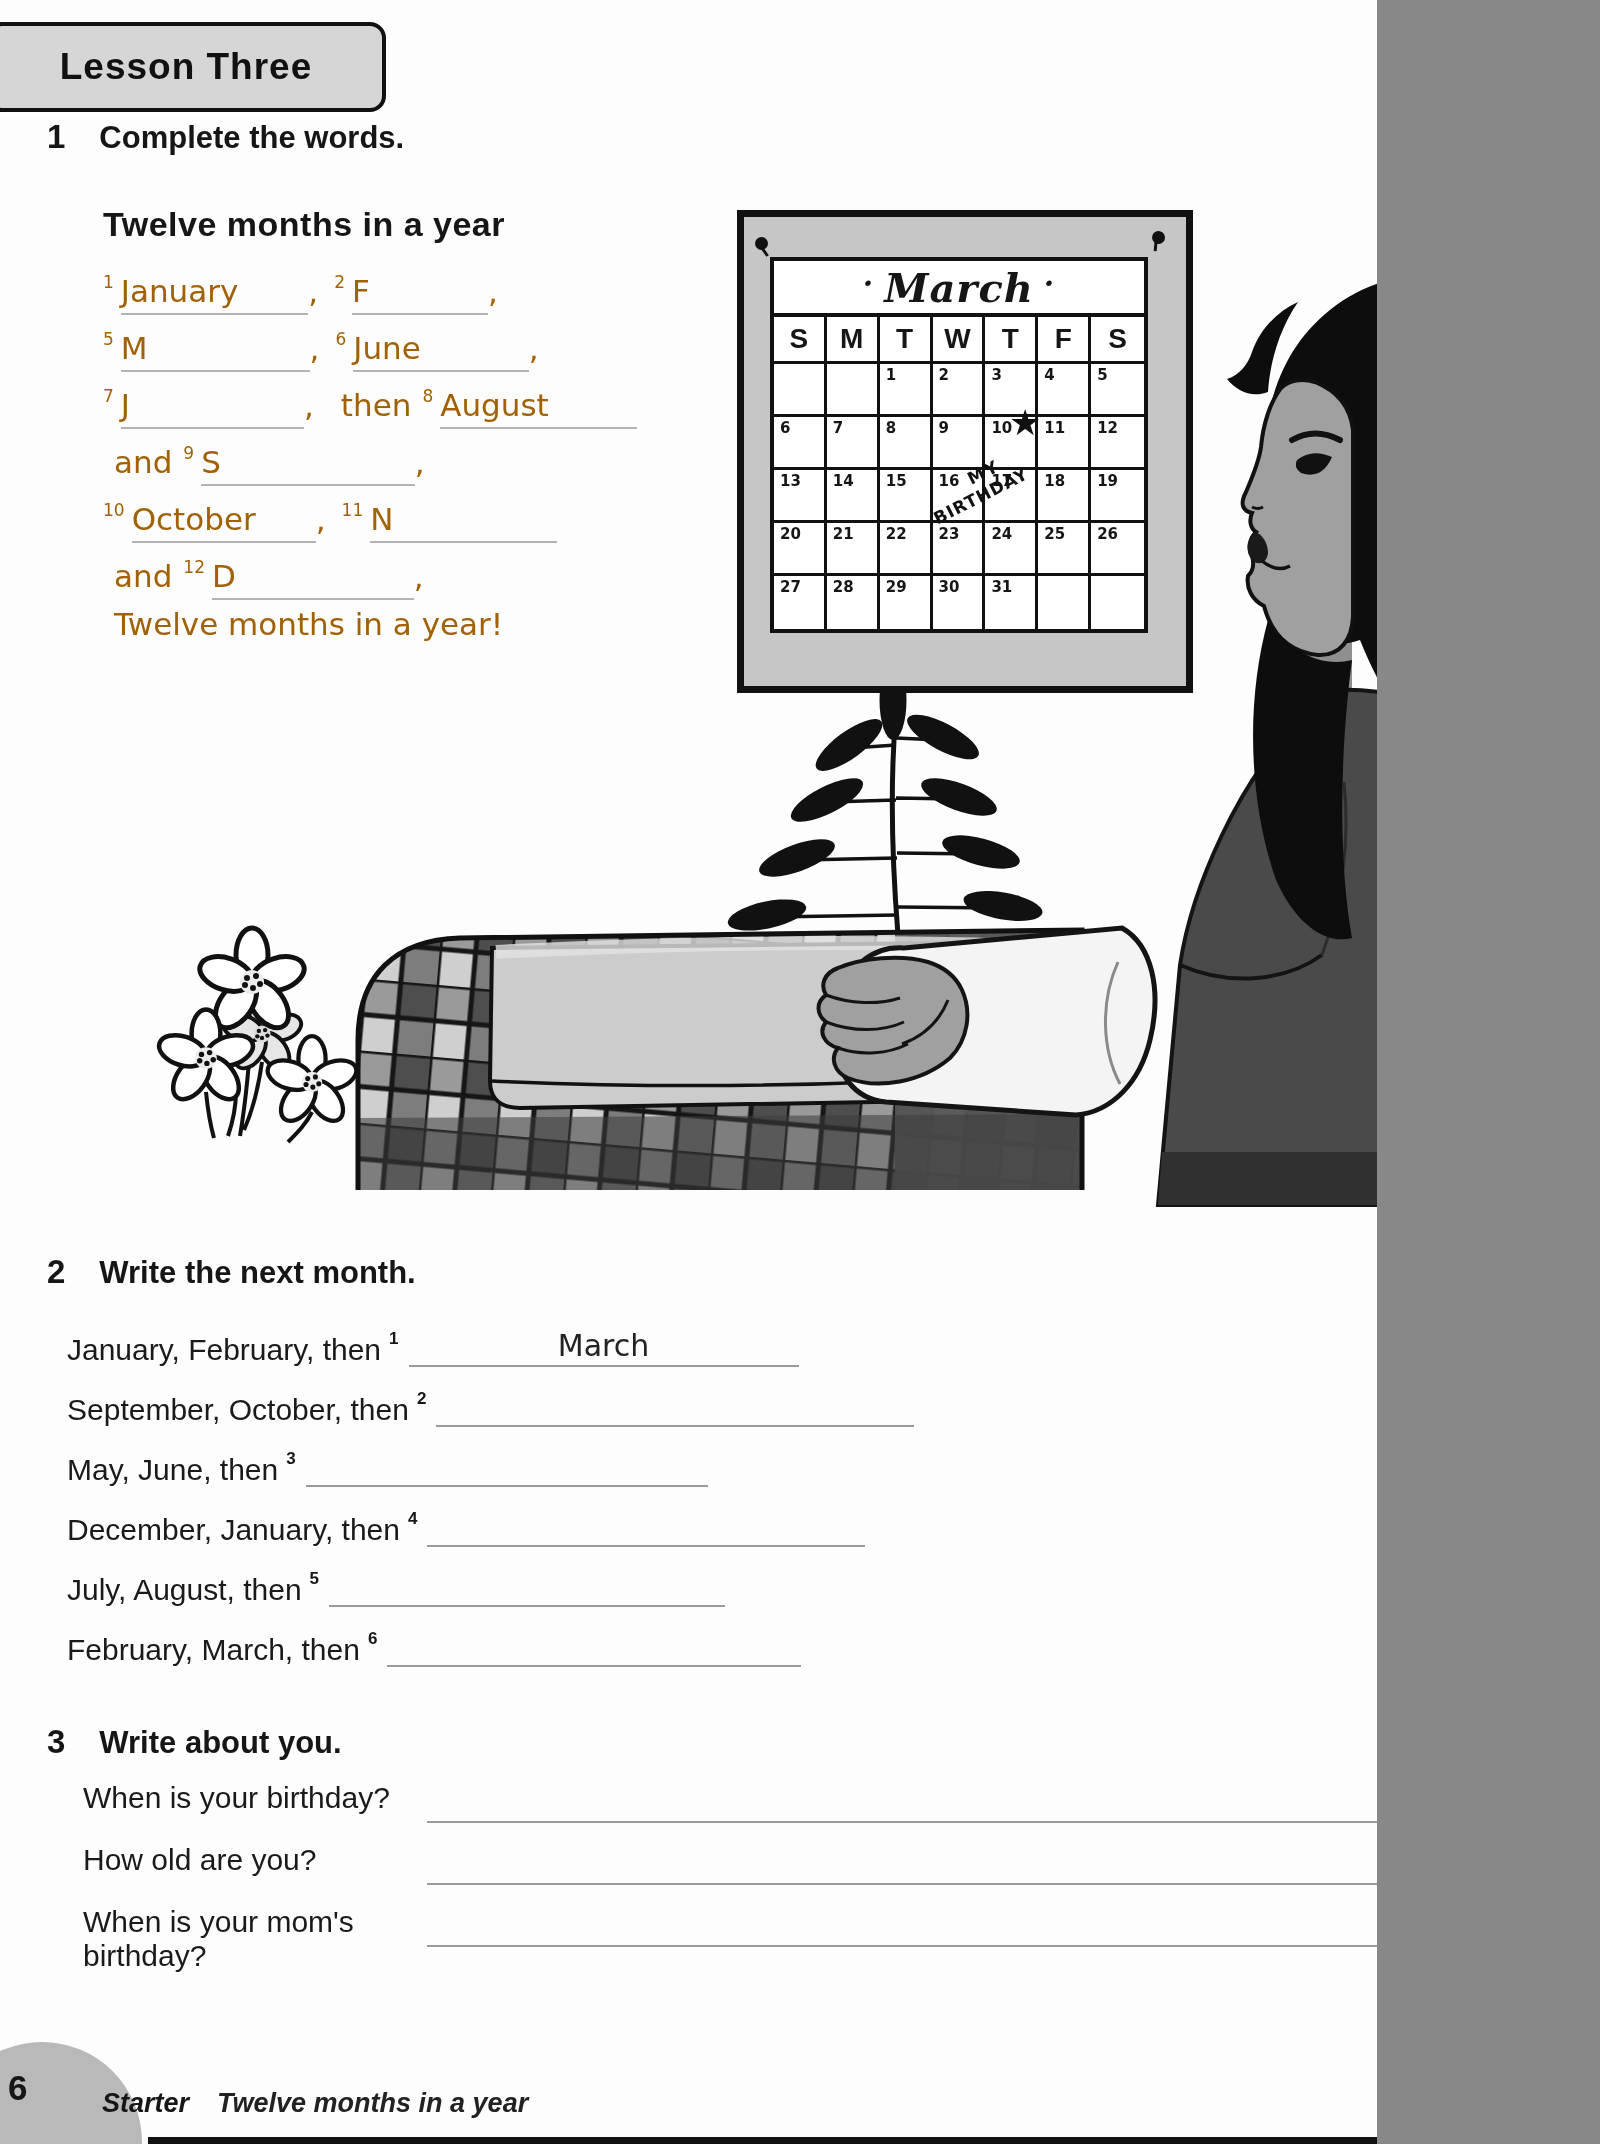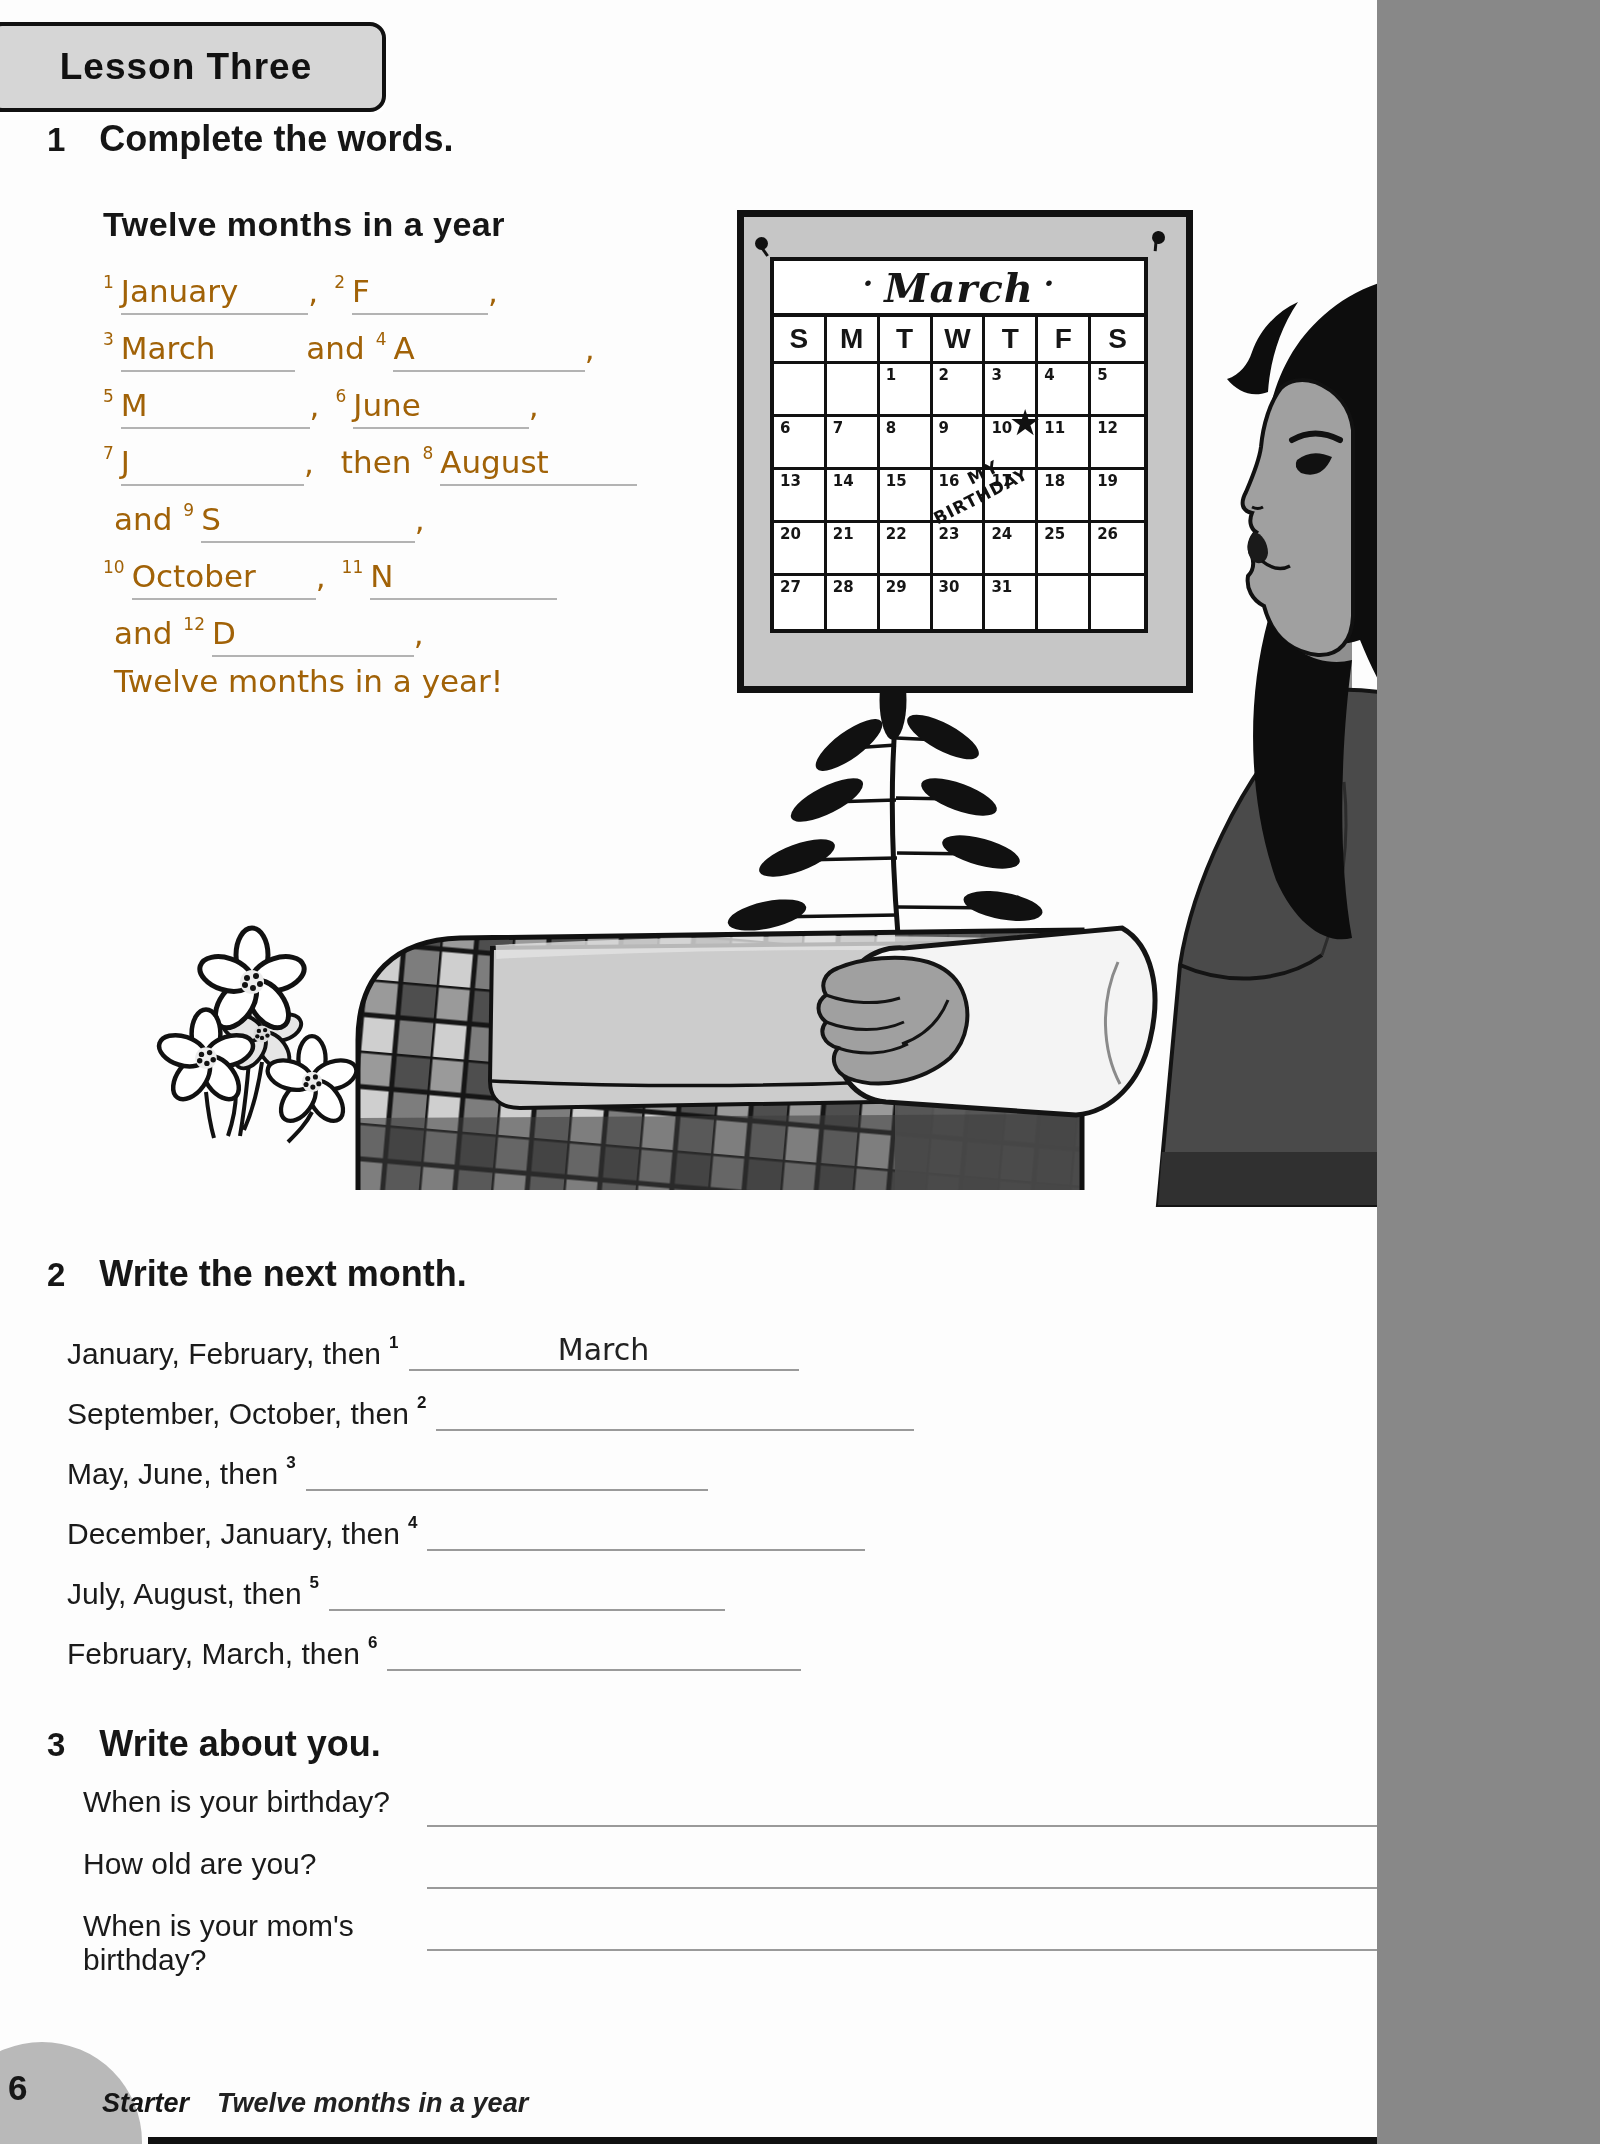--- a/index.html
+++ b/index.html
@@ -6,21 +6,21 @@
   #page{position:relative;width:1377px;height:2144px;background:#fdfdfd;overflow:hidden;
         font-family:"Liberation Sans",sans-serif;color:#161616;}
   
   #badge{position:absolute;left:-14px;top:22px;width:392px;height:82px;background:#d6d6d6;
          border:4px solid #111;border-radius:16px;display:flex;align-items:center;justify-content:center;
          box-shadow:2px 3px 0 #fff;}
   #badge .t{font-weight:bold;font-size:37px;letter-spacing:1px;color:#111;}
   
   .sec-head{position:absolute;display:flex;gap:34px;align-items:baseline;}
   .sec-num{font-size:33px;font-weight:bold;}
-  .sec-title{font-size:36px;font-weight:bold;}
+  .sec-title{font-size:31px;font-weight:bold;}
   
   #song{position:absolute;left:103px;top:205px;width:560px;z-index:2;}
   #song-title{font-size:34px;font-weight:bold;margin-bottom:10px;letter-spacing:.5px;}
   .lyric-line{height:57px;line-height:57px;white-space:nowrap;font-family:"DejaVu Sans",sans-serif;
               font-size:31px;color:#a16207;}
   .sup{font-size:17px;vertical-align:14px;margin-right:7px;font-family:"DejaVu Sans",sans-serif;}
   .ruled{border-bottom:2px solid #b3b3b3;padding-bottom:4px;}
   .gap{display:inline-block;height:2px;}
   .plain{margin:0 11px;}
   .comma{margin-right:16px;}
@@ -233,21 +233,20 @@
   </div>
 
   <div class="sec-head" style="left:47px;top:118px;">
     <span class="sec-num">1</span>
     <span class="sec-title">Complete the words.</span>
   </div>
   <div id="song">
     <div id="song-title">Twelve months in a year</div>
     <div>
         <div class="lyric-line"><span class="sup">1</span><span class="ruled"><span class="w">January</span><span class="gap" style="width: 70px;"></span></span><span class="comma">,</span><span class="sup">2</span><span class="ruled"><span class="w">F</span><span class="gap" style="width: 118px;"></span></span><span class="comma">,</span></div>
-        <div class="lyric-line"><span class="sup">3</span><span class="ruled"><span class="w">March</span><span class="gap" style="width: 80px;"></span></span><span class="plain">and</span><span class="sup">4</span><span class="ruled"><span class="w">A</span><span class="gap" style="width: 170px;"></span></span><span class="comma">,</span></div>
         <div class="lyric-line"><span class="sup">5</span><span class="ruled"><span class="w">M</span><span class="gap" style="width: 162px;"></span></span><span class="comma">,</span><span class="sup">6</span><span class="ruled"><span class="w">June</span><span class="gap" style="width: 108px;"></span></span><span class="comma">,</span></div>
         <div class="lyric-line"><span class="sup">7</span><span class="ruled"><span class="w">J</span><span class="gap" style="width: 174px;"></span></span><span class="comma">,</span><span class="plain">then</span><span class="sup">8</span><span class="ruled"><span class="w">August</span><span class="gap" style="width: 88px;"></span></span></div>
         <div class="lyric-line"><span class="plain">and</span><span class="sup">9</span><span class="ruled"><span class="w">S</span><span class="gap" style="width: 194px;"></span></span><span class="comma">,</span></div>
         <div class="lyric-line"><span class="sup">10</span><span class="ruled"><span class="w">October</span><span class="gap" style="width: 60px;"></span></span><span class="comma">,</span><span class="sup">11</span><span class="ruled"><span class="w">N</span><span class="gap" style="width: 164px;"></span></span></div>
         <div class="lyric-line"><span class="plain">and</span><span class="sup">12</span><span class="ruled"><span class="w">D</span><span class="gap" style="width: 178px;"></span></span><span class="comma">,</span></div>
         <div class="lyric-line"><span class="plain">Twelve months in a year!</span></div>
       </div>
   </div>
 
   <div id="calendar">

